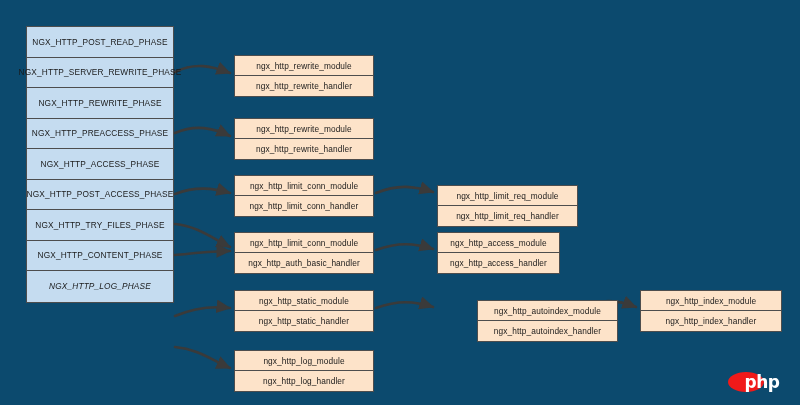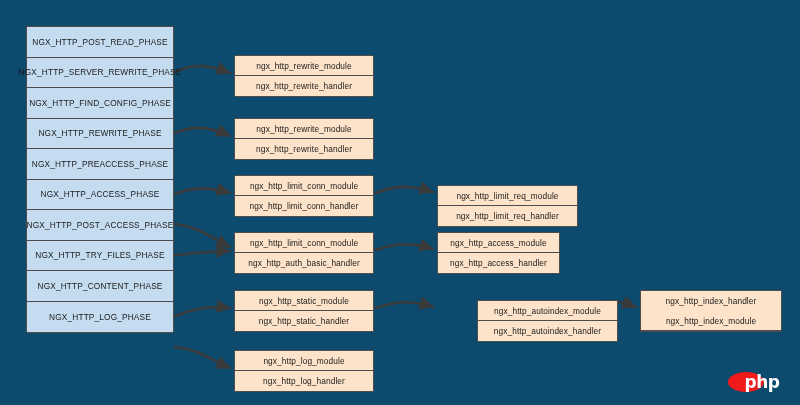--- a/index.html
+++ b/index.html
@@ -42,21 +42,21 @@
     border-bottom: 1.5px solid #4d4d4d;
     background: #c5dcf0;
     display: flex;
     align-items: center;
     justify-content: center;
     color: #1a1a1a;
     font-size: 8.3px;
     letter-spacing: .15px;
     white-space: nowrap;
   }
-  .phase-box:last-child { border-bottom: none; }
+  .phase-box:last-child { border-bottom: none; font-style: italic; }
 
   
   .pair {
     position: absolute;
     box-sizing: border-box;
     border: 1.5px solid #4d4d4d;
     background: #fbe0c4;
     z-index: 3;
   }
   .pair .cell {
@@ -128,21 +128,20 @@
 
       <path d="M580,308 C602,298 618,300 636,307"></path>
 
       <path d="M175,347 C198,349 212,360 230,368"></path>
     </g>
   </svg>
 
   <div class="phase-column">
       <div class="phase-box">NGX_HTTP_POST_READ_PHASE</div>
       <div class="phase-box">NGX_HTTP_SERVER_REWRITE_PHASE</div>
-      <div class="phase-box">NGX_HTTP_FIND_CONFIG_PHASE</div>
       <div class="phase-box">NGX_HTTP_REWRITE_PHASE</div>
       <div class="phase-box">NGX_HTTP_PREACCESS_PHASE</div>
       <div class="phase-box">NGX_HTTP_ACCESS_PHASE</div>
       <div class="phase-box">NGX_HTTP_POST_ACCESS_PHASE</div>
       <div class="phase-box">NGX_HTTP_TRY_FILES_PHASE</div>
       <div class="phase-box">NGX_HTTP_CONTENT_PHASE</div>
       <div class="phase-box">NGX_HTTP_LOG_PHASE</div>
     </div>
 
   <div class="php-logo" style="left: 728px; top: 372px; background: rgb(240, 26, 26);">
@@ -179,16 +178,16 @@
     </div>
     <div class="pair" style="left: 437px; top: 232px; width: 123px;">
       <div class="cell module">ngx_http_access_module</div>
       <div class="cell handler">ngx_http_access_handler</div>
     </div>
     <div class="pair" style="left: 437px; top: 300px; width: 141px; margin-left: 40px;">
       <div class="cell module">ngx_http_autoindex_module</div>
       <div class="cell handler">ngx_http_autoindex_handler</div>
     </div>
     <div class="pair" style="left: 640px; top: 290px; width: 142px;">
+      <div class="cell module">ngx_http_index_module</div>
       <div class="cell handler">ngx_http_index_handler</div>
-      <div class="cell module">ngx_http_index_module</div>
     </div>
   </div>
 
 </body></html>

